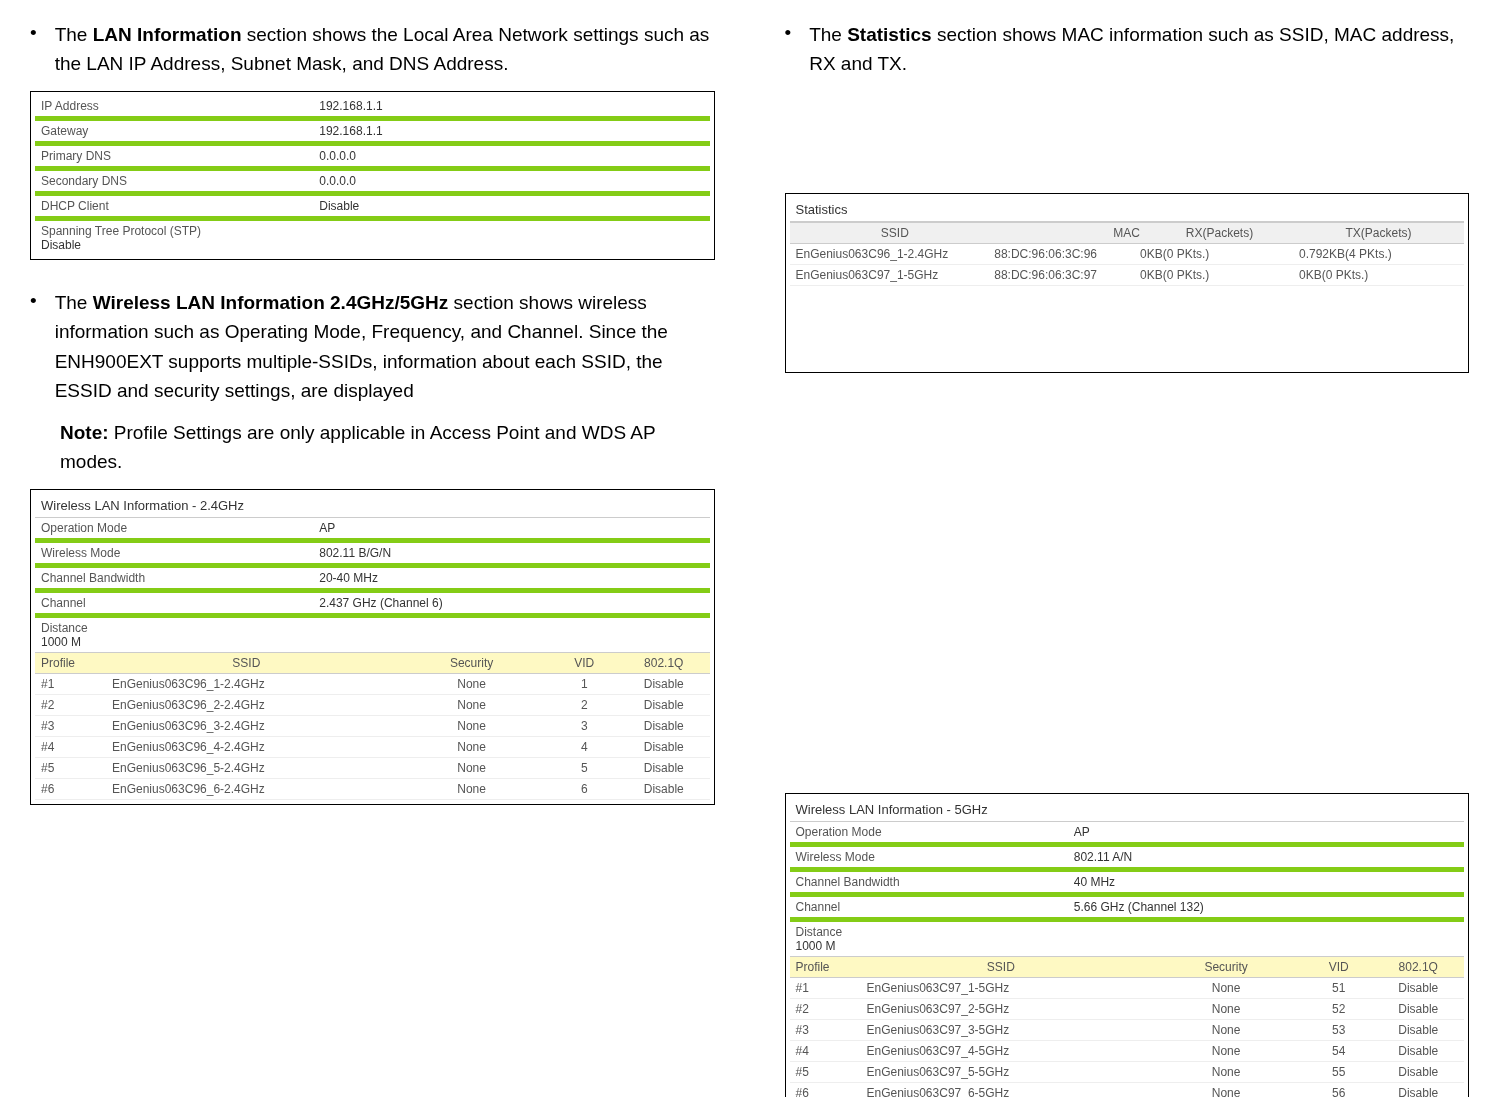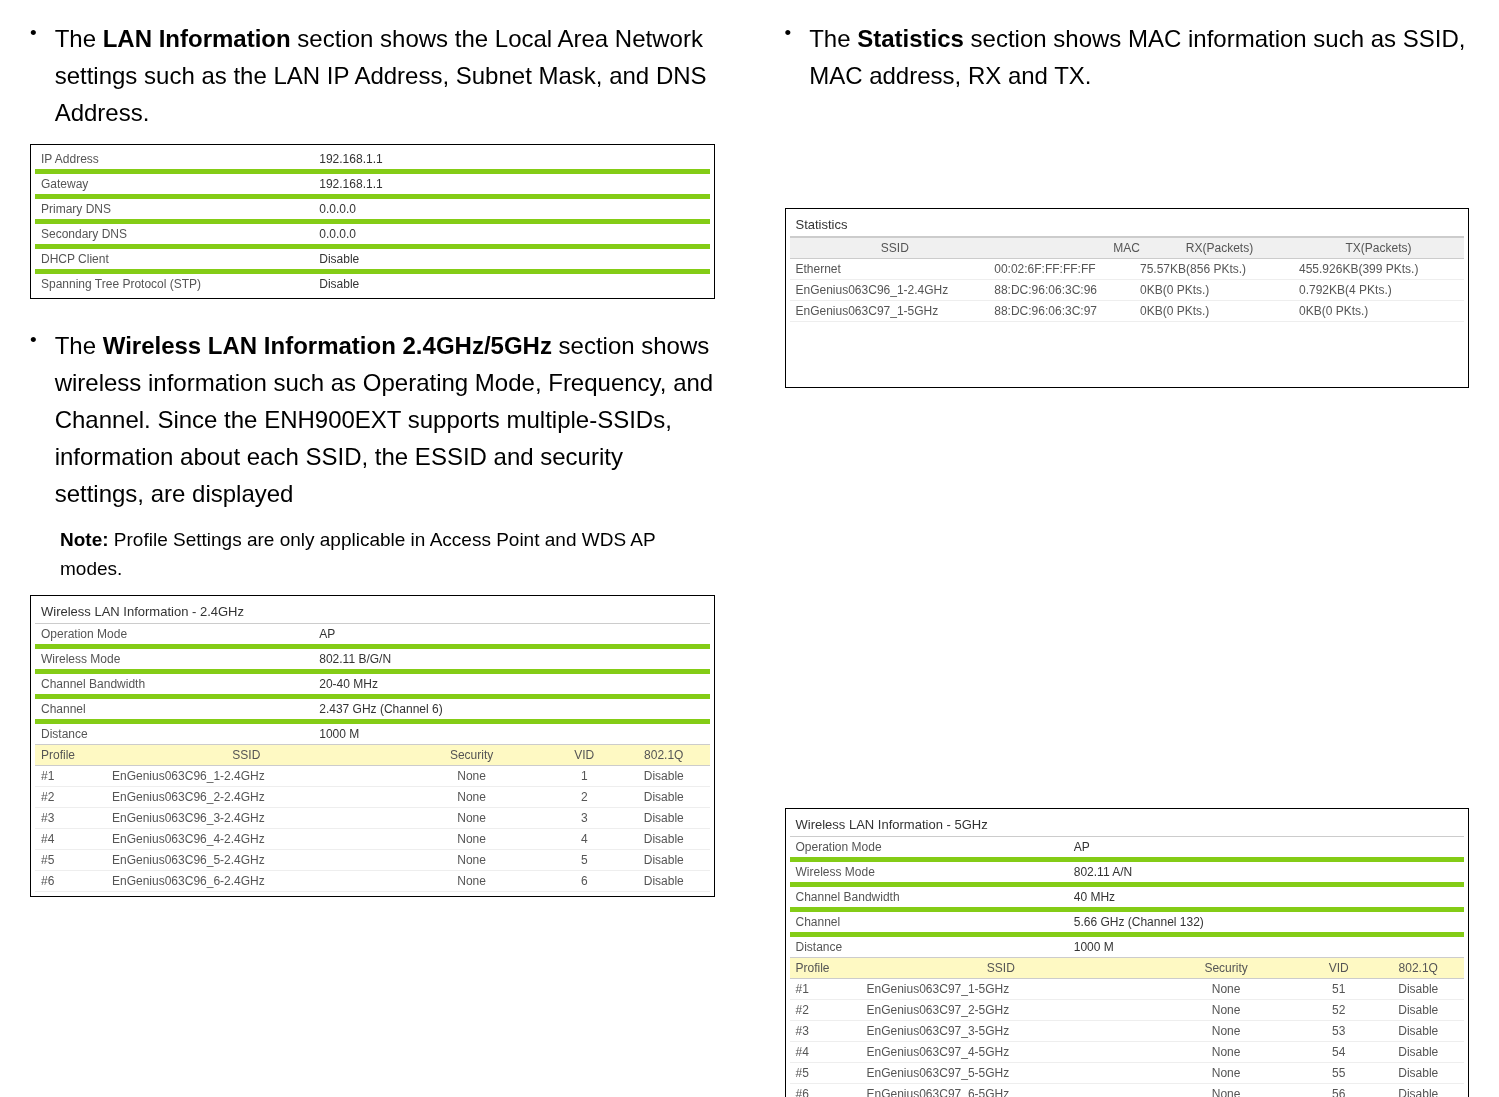--- a/index.html
+++ b/index.html
@@ -19,21 +19,21 @@
     .bullet {
       display: flex;
       margin-bottom: 12px;
     }
     .bullet-marker {
       font-size: 19px;
       margin-right: 18px;
       margin-top: 2px;
     }
     .bullet-text {
-      font-size: 24px;
+      font-size: 19px;
       line-height: 1.55;
       color: #000;
     }
     .bold { font-weight: 700; }
     .note-block {
       margin-left: 30px;
       margin-top: 6px;
       margin-bottom: 12px;
       font-size: 19px;
       line-height: 1.55;
@@ -51,21 +51,21 @@
       border-bottom: 1px solid #ccc;
       font-weight: 500;
     }
     .info-row {
       display: flex;
       font-size: 12px;
       color: #555;
       border-bottom: 5px solid #84cc16;
       padding: 3px 6px;
     }
-    .info-row:last-child { border-bottom: none; }
+    .info-row:last-child { border-bottom: none; flex-direction: column; }
     .info-label { flex: 0 0 42%; }
     .info-value { flex: 1; color: #333; }
     .stats-header, .stats-row {
       display: flex;
       font-size: 12px;
       color: #555;
       padding: 3px 6px;
     }
     .stats-header {
       background: #f0f0f0;
@@ -251,26 +251,20 @@
     <div class="panel" style="min-height:180px;">
       <div class="panel-title">Statistics</div>
       <div class="stats-header">
         <div class="c-ssid">SSID</div>
         <div class="c-mac">MAC</div>
         <div class="c-rx">RX(Packets)</div>
         <div class="c-tx">TX(Packets)</div>
       </div>
       <div id="stats-rows">
           <div class="stats-row">
-            <div class="c-ssid-r">Ethernet</div>
-            <div class="c-mac-r">00:02:6F:FF:FF:FF</div>
-            <div class="c-rx-r">75.57KB(856 PKts.)</div>
-            <div class="c-tx-r">455.926KB(399 PKts.)</div>
-          </div>
-          <div class="stats-row">
             <div class="c-ssid-r">EnGenius063C96_1-2.4GHz</div>
             <div class="c-mac-r">88:DC:96:06:3C:96</div>
             <div class="c-rx-r">0KB(0 PKts.)</div>
             <div class="c-tx-r">0.792KB(4 PKts.)</div>
           </div>
           <div class="stats-row">
             <div class="c-ssid-r">EnGenius063C97_1-5GHz</div>
             <div class="c-mac-r">88:DC:96:06:3C:97</div>
             <div class="c-rx-r">0KB(0 PKts.)</div>
             <div class="c-tx-r">0KB(0 PKts.)</div>

